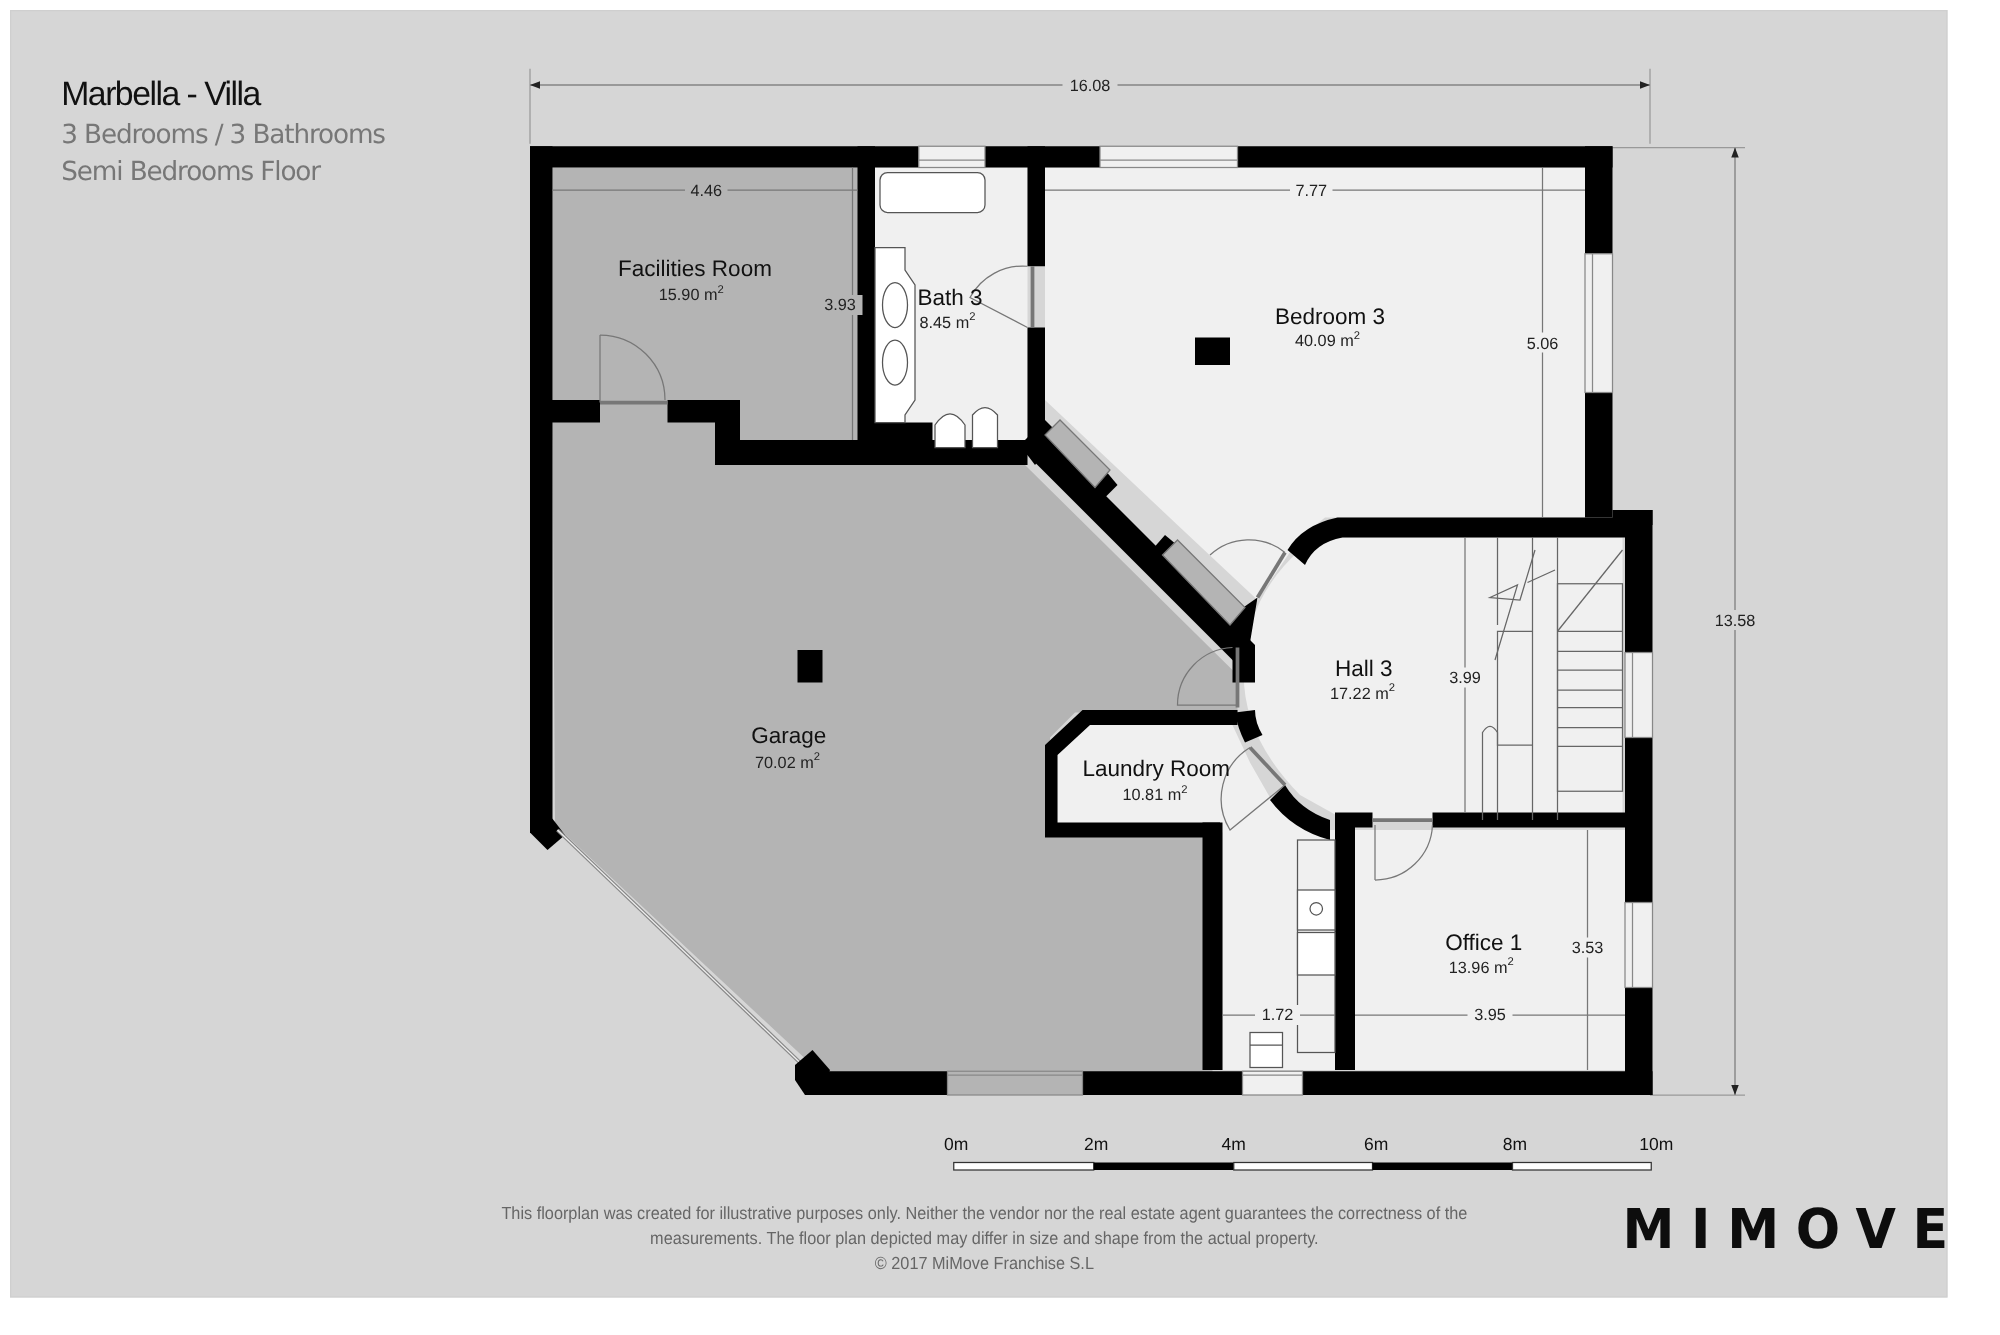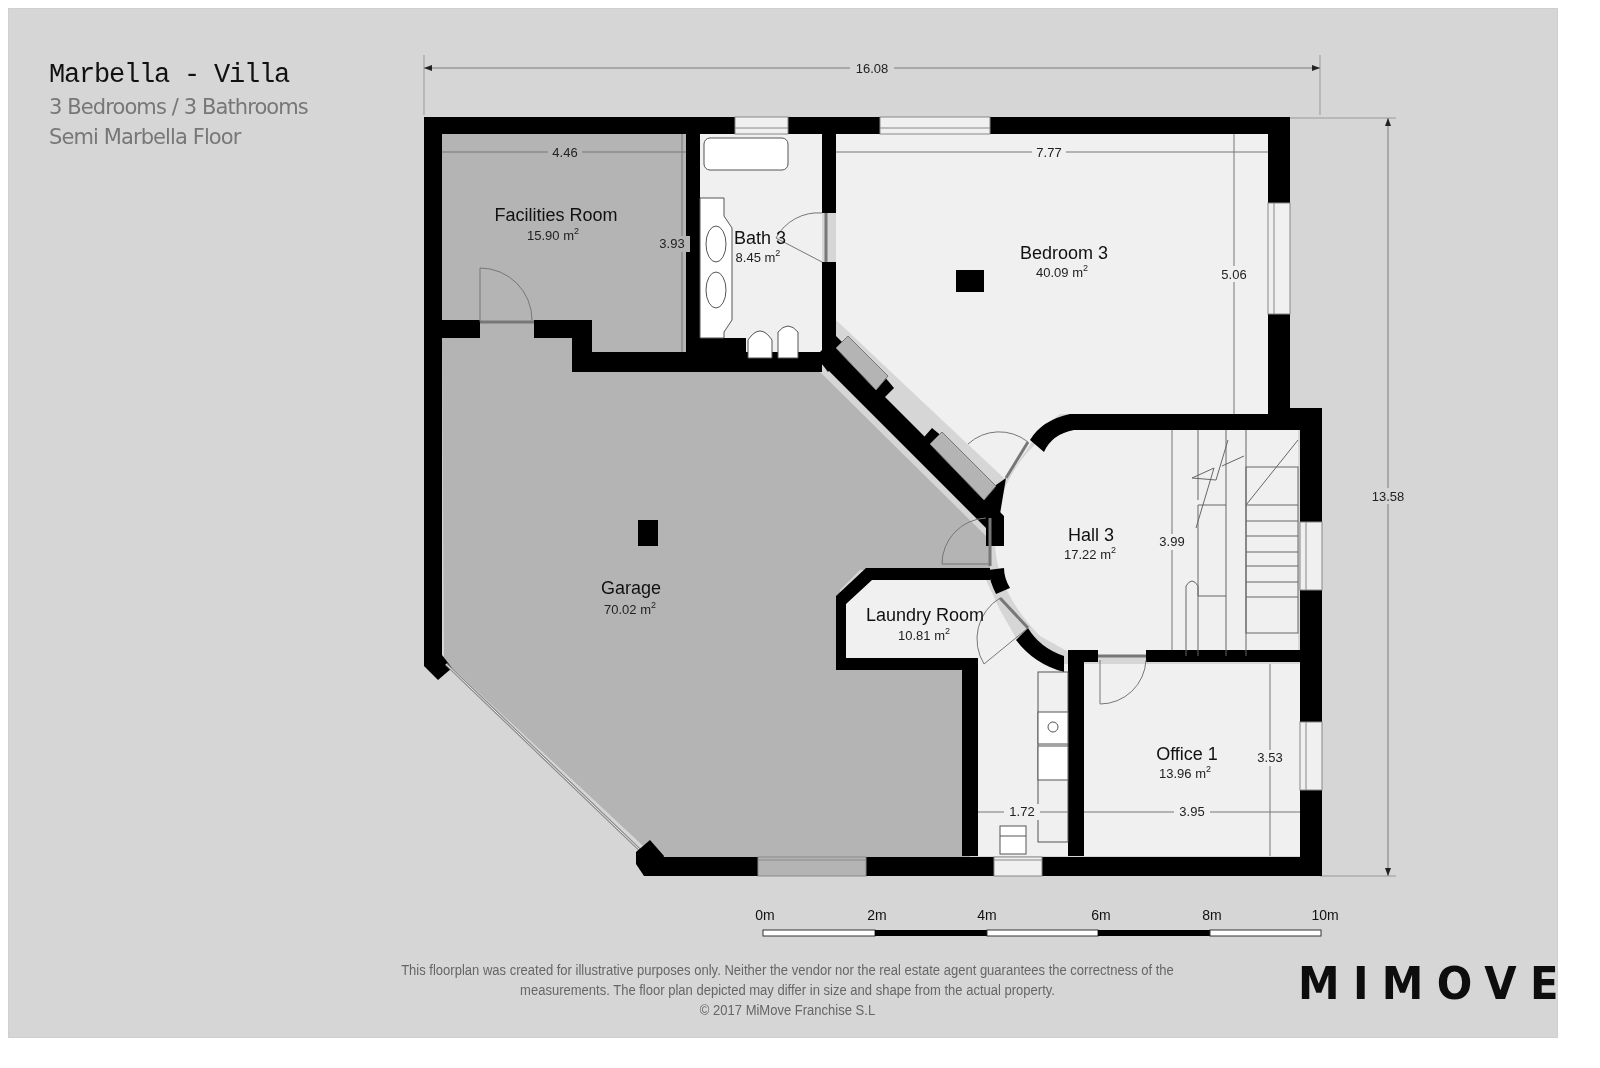--- a/index.html
+++ b/index.html
@@ -1,37 +1,37 @@
 <!DOCTYPE html>
 <html><head>
 <meta charset="utf-8">
 <style>
   html, body { margin: 0; padding: 0; background: #ffffff; }
   body { width: 1600px; height: 1068px; position: relative; overflow: hidden; font-family: "Liberation Sans", sans-serif; }
   .panel { position: absolute; left: 8px; top: 8px; width: 1550px; height: 1030px; background: #d6d6d6; border: 1px solid #cfcfcf; box-sizing: border-box; }
   .header { position: absolute; left: 49px; top: 58px; }
-  .title { font-family: Liberation Mono, monospace; font-size: 27px; color: #111; letter-spacing: -1.2px; line-height: 34px; }
+  .title { font-family: Liberation Sans, sans-serif; font-size: 27px; color: #111; letter-spacing: -1.2px; line-height: 34px; }
   .sub { font-family: "DejaVu Sans", sans-serif; font-size: 21px; color: #777; letter-spacing: -0.9px; line-height: 30px; }
   svg.plan { position: absolute; left: 0; top: 0; }
   .room-name { font-family: "Liberation Sans", sans-serif; font-size: 18px; fill: #111; }
   .room-area { font-family: "Liberation Sans", sans-serif; font-size: 13px; fill: #222; }
   .dim { font-family: "Liberation Sans", sans-serif; font-size: 13px; fill: #222; }
   .scale-label { font-family: "Liberation Sans", sans-serif; font-size: 14px; fill: #111; }
   .disclaimer { position: absolute; left: 340px; top: 960px; width: 895px; text-align: center; font-family: "Liberation Sans", sans-serif; font-size: 14px; line-height: 20px; color: #666; transform: scaleX(0.93); transform-origin: center top; }
   .logo { position: absolute; left: 1298px; top: 958px; font-family: "DejaVu Sans", sans-serif; font-weight: bold; font-size: 44px; letter-spacing: 14px; color: #0d0d0d; transform: scaleX(0.95); transform-origin: left top; }
 </style>
 </head>
 <body>
 
 <div class="panel"></div>
 
 <div class="header">
   <div class="title">Marbella - Villa</div>
   <div class="sub">3 Bedrooms / 3 Bathrooms</div>
-  <div class="sub">Semi Marbella Floor</div>
+  <div class="sub">Semi Bedrooms Floor</div>
 </div>
 
 <svg class="plan" width="1600" height="1068" viewBox="0 0 1600 1068">
 
   <g stroke="#999" fill="none">
     <line x1="424" y1="68" x2="1320" y2="68" stroke-width="1.5"></line>
     <line x1="424" y1="55" x2="424" y2="115"></line>
     <line x1="1320" y1="55" x2="1320" y2="115"></line>
     <path d="M424 68 l8 -3 v6 z M1320 68 l-8 -3 v6 z" fill="#222" stroke="none"></path>
   </g>

